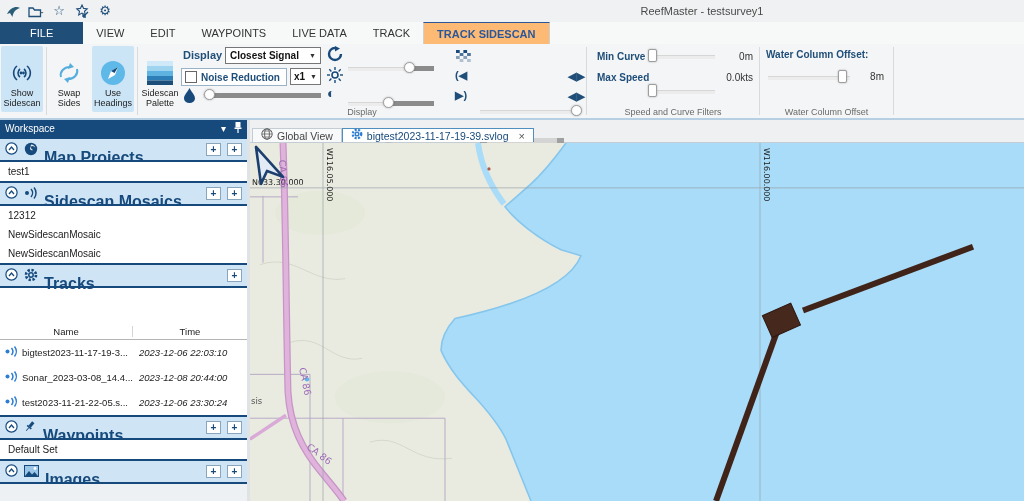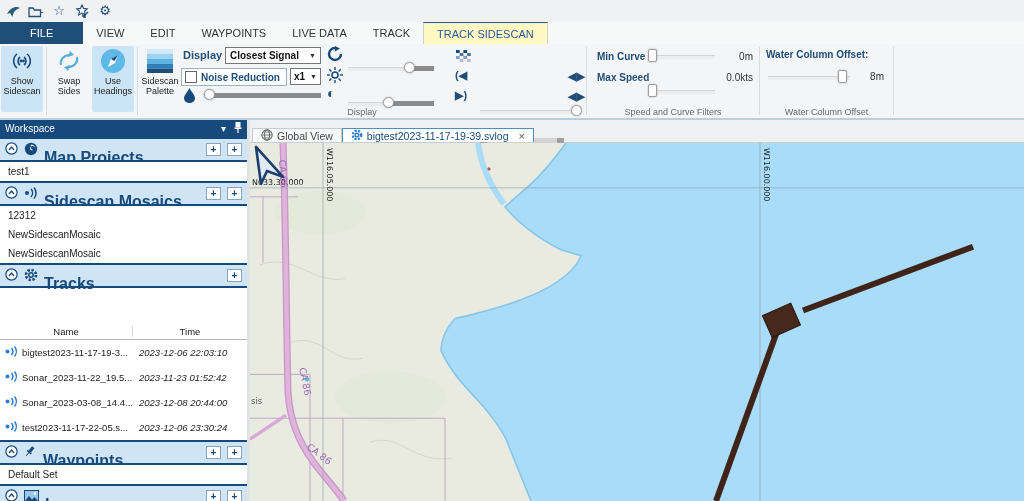--- a/index.html
+++ b/index.html
@@ -9,27 +9,27 @@
   
   .titlebar{height:22px;background:#eff1f2;position:relative;display:flex;align-items:center;flex:0 0 auto;}
   .qat{display:flex;align-items:center;gap:7px;padding-left:5px;}
   .qat .qi{display:inline-flex;align-items:center;justify-content:center;width:16px;height:16px;color:#1f4e79;font-size:13px;line-height:16px;}
   .wintitle{position:absolute;left:380px;right:0;text-align:center;font-size:11px;color:#4a4a4a;}
 
   
   .menubar{height:22px;background:#f7f8f8;display:flex;align-items:stretch;flex:0 0 auto;font-size:11px;}
   .menutab{padding:0 13px;display:flex;align-items:center;color:#333;cursor:default;}
   .menutab.file{background:#1f4e79;color:#fff;padding:0 30px;}
-  .menutab.active{background:#fef9c3;border:1px solid #cfcfcf;border-bottom:none;border-top:1px solid #2b579a;color:#2b579a;position:relative;z-index:2;}
+  .menutab.active{background:#fdba74;border:1px solid #cfcfcf;border-bottom:none;border-top:1px solid #2b579a;color:#2b579a;position:relative;z-index:2;font-weight:bold;}
 
   
   .ribbon{height:74px;background:#f4f5f6;border-bottom:2px solid #b7cfe3;display:flex;flex:0 0 auto;position:relative;}
   .vsep{width:1px;background:#d8dadc;margin:3px 0;flex:0 0 auto;}
   .rgroup{position:relative;flex:0 0 auto;height:74px;}
-  .bigbtn{position:relative;width:42px;height:66px;margin:2px 1px;border-radius:2px;display:flex;flex-direction:column;align-items:center;padding-top:0;box-sizing:border-box;font-size:9px;line-height:10px;text-align:center;color:#222;}
+  .bigbtn{position:relative;width:42px;height:66px;margin:2px 1px;border-radius:2px;display:flex;flex-direction:column;align-items:center;padding-top:12px;box-sizing:border-box;font-size:9px;line-height:10px;text-align:center;color:#222;}
   .bigbtn.on{background:#cbe4f6;}
   .bigbtn .ic{height:30px;display:flex;align-items:center;justify-content:center;}
   .grouplabel{position:absolute;bottom:1px;left:0;right:0;text-align:center;font-size:9px;color:#6a6a6a;}
 
   .abs{position:absolute;}
   .rlabel{font-size:11px;font-weight:600;color:#1f4e79;}
   .rlabel.sm{font-size:10px;}
   .selectbox{box-sizing:border-box;border:1px solid #767676;background:#fff;height:17px;display:flex;align-items:center;font-size:10px;font-weight:bold;color:#111;padding:0 4px;}
   .selectbox .dd{margin-left:auto;font-size:7px;color:#333;padding-left:4px;}
   .noisebox{box-sizing:border-box;border:1px solid #9ab2c6;background:#fff;height:18px;display:flex;align-items:center;padding:0 3px;gap:4px;}
@@ -60,21 +60,21 @@
   .tbl-h{display:flex;height:16px;align-items:center;border-bottom:1px solid #b5b5b5;background:#fff;font-size:9.5px;color:#222;flex:0 0 auto;margin-top:35px;}
   .tbl-h .c1{width:133px;text-align:center;border-right:1px solid #d5d5d5;box-sizing:border-box;}
   .tbl-h .c2{flex:1;text-align:center;}
   .trow{display:flex;height:25px;align-items:center;background:#fff;font-size:9.5px;color:#222;flex:0 0 auto;}
   .trow .c1{width:133px;display:flex;align-items:center;gap:4px;padding-left:5px;box-sizing:border-box;overflow:hidden;white-space:nowrap;}
   .trow .c2{flex:1;padding-left:6px;white-space:nowrap;font-style:italic;}
   .sb-fill{flex:1;background:#eef1f3;}
 
   .content{flex:1;display:flex;flex-direction:column;min-width:0;}
   .tabbar{height:22px;background:#eef0f2;display:flex;align-items:flex-end;padding-left:2px;border-bottom:1px solid #c5cdd4;flex:0 0 auto;}
-  .tab{height:14px;box-sizing:border-box;display:flex;align-items:center;gap:4px;padding:0 8px;font-size:10.5px;color:#444;background:#f8f9fa;border:1px solid #c5cdd4;border-bottom:none;}
+  .tab{height:14px;box-sizing:border-box;display:flex;align-items:flex-end;gap:4px;padding:0 8px;font-size:10.5px;color:#444;background:#f8f9fa;border:1px solid #c5cdd4;border-bottom:none;}
   .tab.active{background:#fff;border-color:#4f8fc0;color:#174a7c;position:relative;z-index:2;}
   .tab .x{margin-left:6px;color:#555;font-size:11px;}
   .map{flex:1;position:relative;min-height:0;}
   .map svg{position:absolute;inset:0;width:100%;height:100%;display:block;}
   svg text{font-family:"DejaVu Sans",sans-serif;}
 </style>
 </head>
 <body>
 
 <div class="app">
@@ -94,20 +94,21 @@
       </span>
       <span class="qi">☆</span>
       <span class="qi">
         <svg width="16" height="14" viewBox="0 0 16 14">
             <path d="M8,1 l1.6,3.4 3.6,.4 -2.7,2.5 .8,3.7 -3.3,-1.9 -3.3,1.9 .8,-3.7 -2.7,-2.5 3.6,-.4 Z" fill="none" stroke="#1f4e79" stroke-width="1.1"></path>
             <path d="M14,8 L9,13 M9,13 l0,-3 M9,13 l3,0" stroke="#1f4e79" stroke-width="1.3" fill="none"></path>
           </svg>
       </span>
       <span class="qi">⚙</span>
     </div>
+    <div class="wintitle">ReefMaster - testsurvey1</div>
   </div>
 
   <div class="menubar">
     <div class="menutab file">FILE</div>
     <div class="menutab">VIEW</div>
     <div class="menutab">EDIT</div>
     <div class="menutab">WAYPOINTS</div>
     <div class="menutab">LIVE DATA</div>
     <div class="menutab">TRACK</div>
     <div class="menutab active">TRACK SIDESCAN</div>
@@ -404,47 +405,34 @@
       </div>
       <div class="trow">
         <span class="c1">
             <span><svg width="13" height="11" viewBox="0 0 13 11">
                 <circle cx="2.5" cy="5.5" r="2" fill="#2d7dd2"></circle>
                 <g stroke="#2d7dd2" stroke-width="1.5" fill="none">
                   <path d="M6.5,2 a5.5,5.5 0 0 1 0,7"></path>
                   <path d="M9.5,0.5 a8,8 0 0 1 0,10"></path>
                 </g>
               </svg></span>
-            <span>Sonar_2023-11-22_19.5...</span>
+            <span>Sonar_2023-03-08_14.4...</span>
           </span>
-        <span class="c2">2023-11-23 01:52:42</span>
+        <span class="c2">2023-12-08 20:44:00</span>
       </div>
       <div class="trow">
         <span class="c1">
             <span><svg width="13" height="11" viewBox="0 0 13 11">
                 <circle cx="2.5" cy="5.5" r="2" fill="#2d7dd2"></circle>
                 <g stroke="#2d7dd2" stroke-width="1.5" fill="none">
                   <path d="M6.5,2 a5.5,5.5 0 0 1 0,7"></path>
                   <path d="M9.5,0.5 a8,8 0 0 1 0,10"></path>
                 </g>
               </svg></span>
-            <span>Sonar_2023-03-08_14.4...</span>
-          </span>
-        <span class="c2">2023-12-08 20:44:00</span>
-      </div>
-      <div class="trow">
-        <span class="c1">
-            <span><svg width="13" height="11" viewBox="0 0 13 11">
-                <circle cx="2.5" cy="5.5" r="2" fill="#2d7dd2"></circle>
-                <g stroke="#2d7dd2" stroke-width="1.5" fill="none">
-                  <path d="M6.5,2 a5.5,5.5 0 0 1 0,7"></path>
-                  <path d="M9.5,0.5 a8,8 0 0 1 0,10"></path>
-                </g>
-              </svg></span>
-            <span>test2023-11-17-22-05.s...</span>
+            <span>test2023-11-21-22-05.s...</span>
           </span>
         <span class="c2">2023-12-06 23:30:24</span>
       </div>
 
       <div class="sb-sec">
         <span>
           <svg width="13" height="13" viewBox="0 0 13 13">
               <circle cx="6.5" cy="6.5" r="5.6" fill="#fff" stroke="#174a7c" stroke-width="1.2"></circle>
               <polyline points="4,8 6.5,5 9,8" fill="none" stroke="#174a7c" stroke-width="1.3"></polyline>
             </svg>

